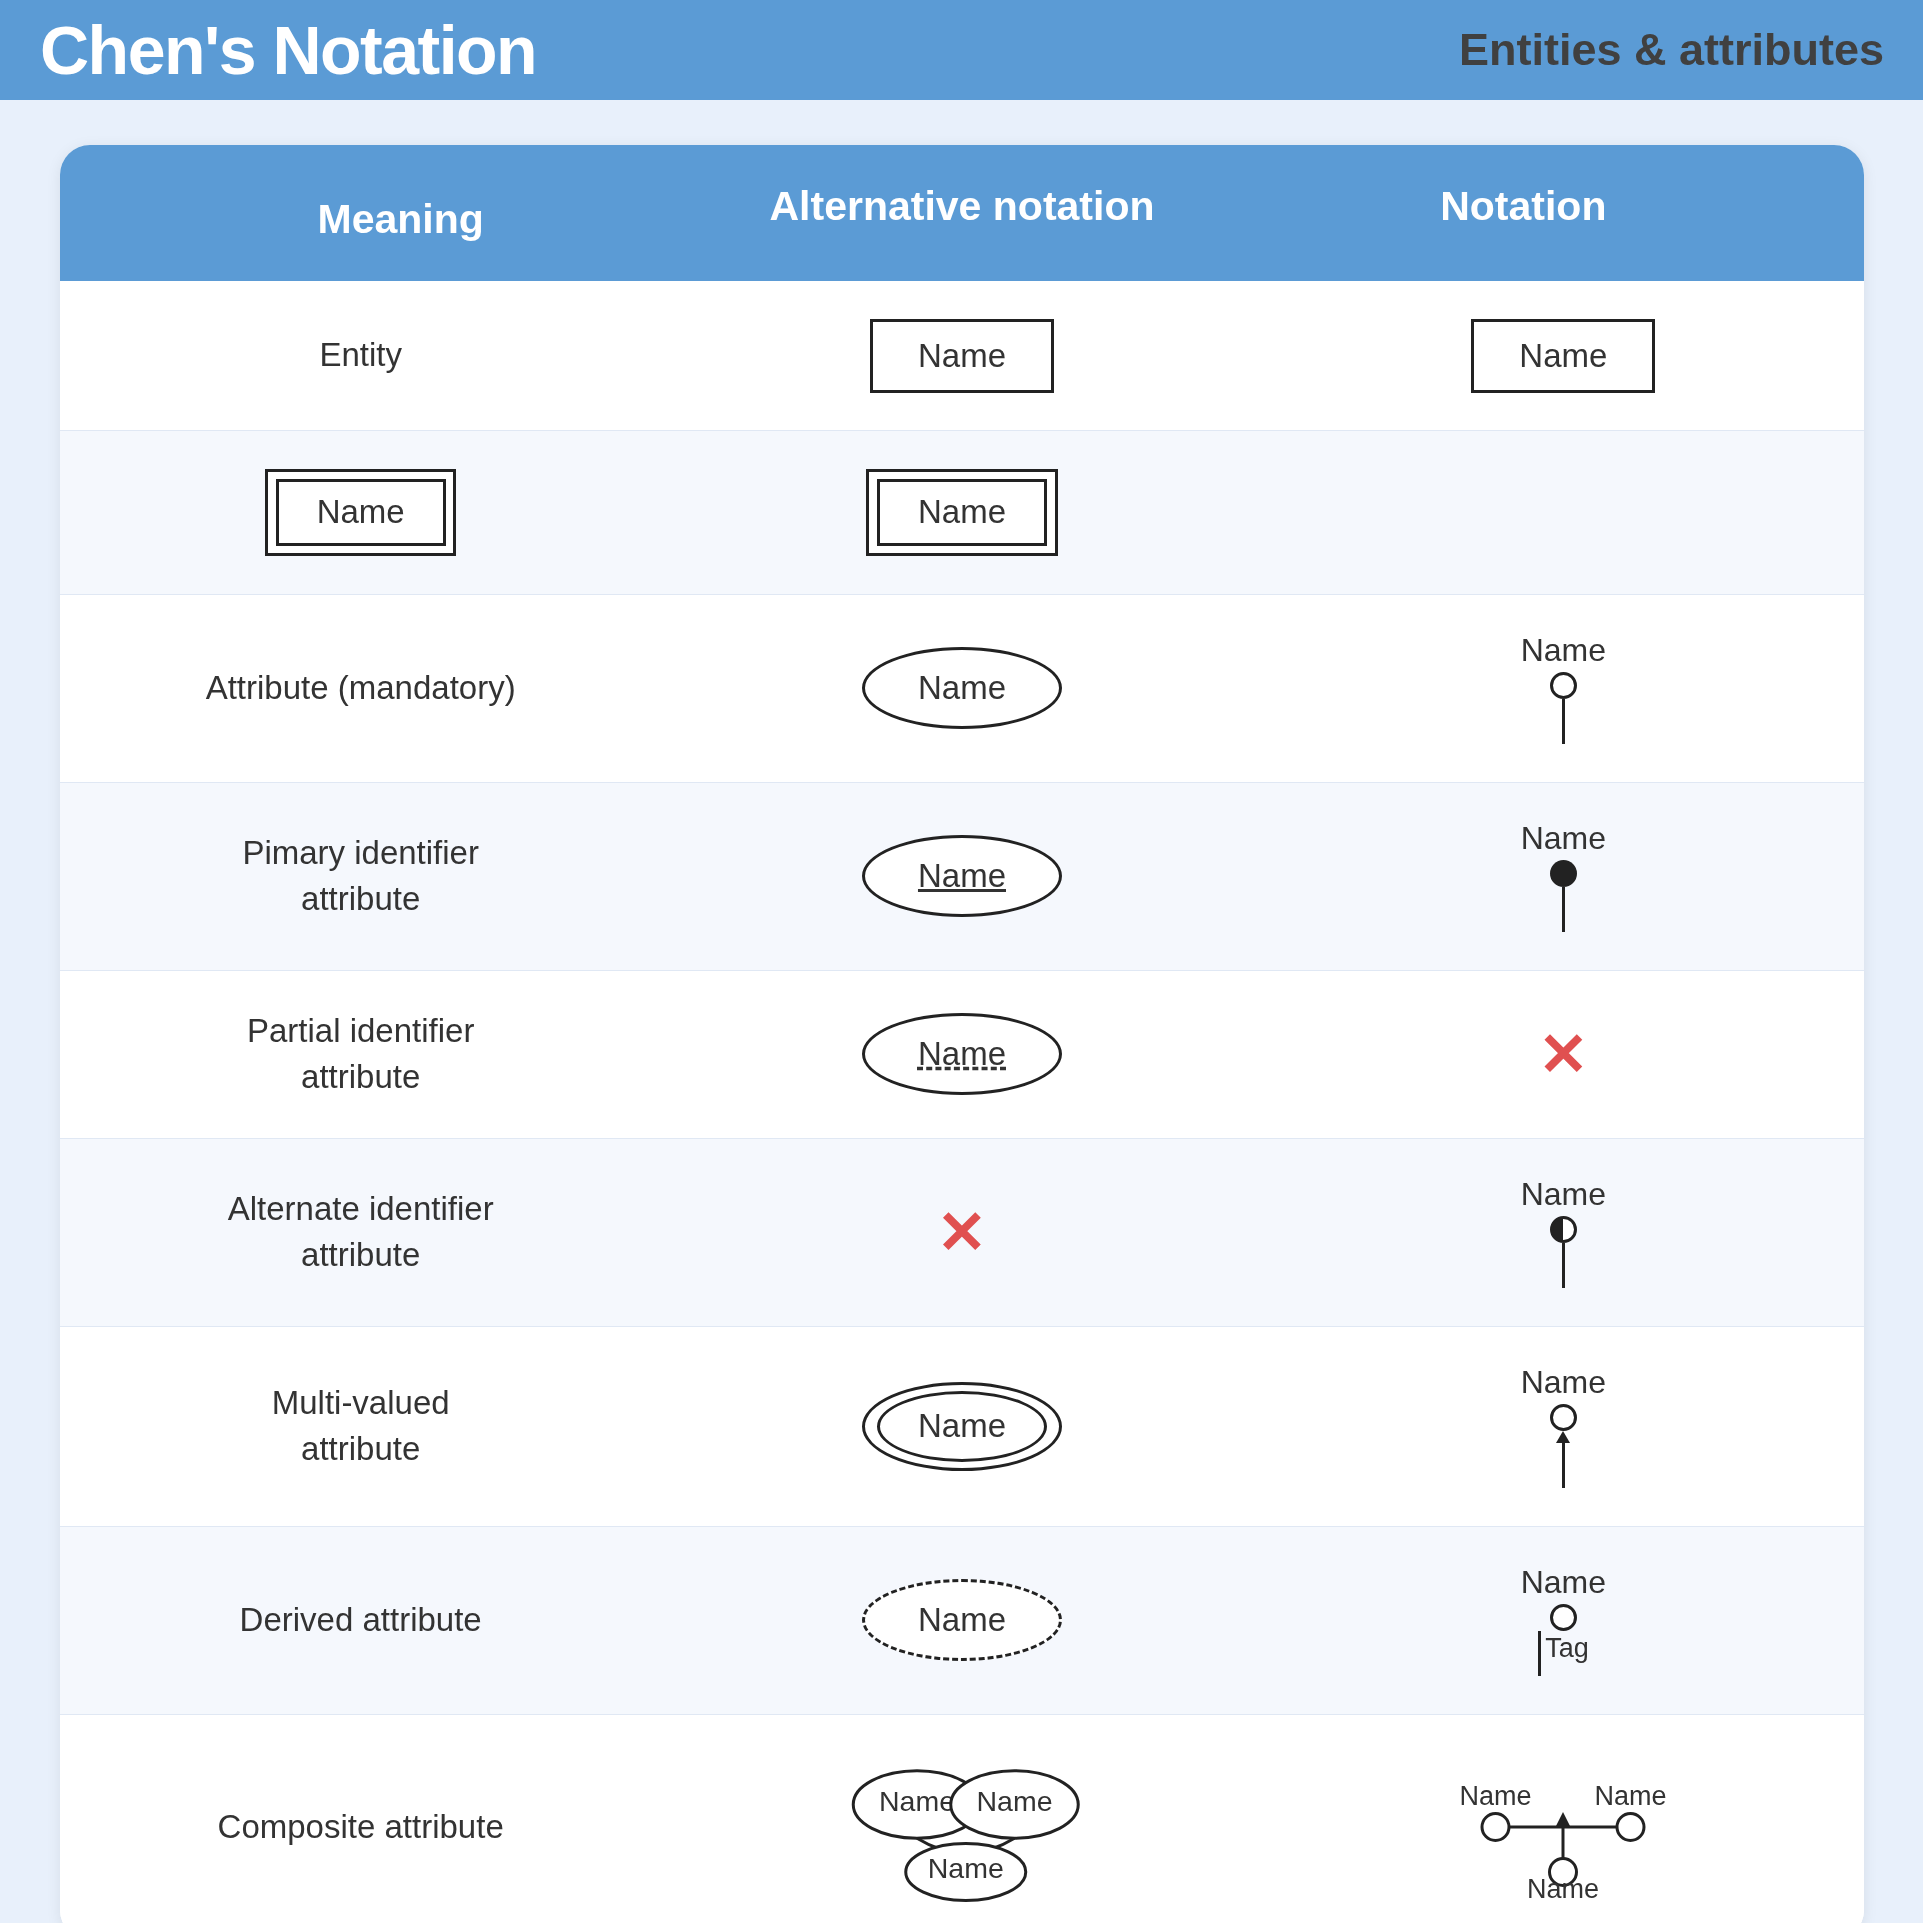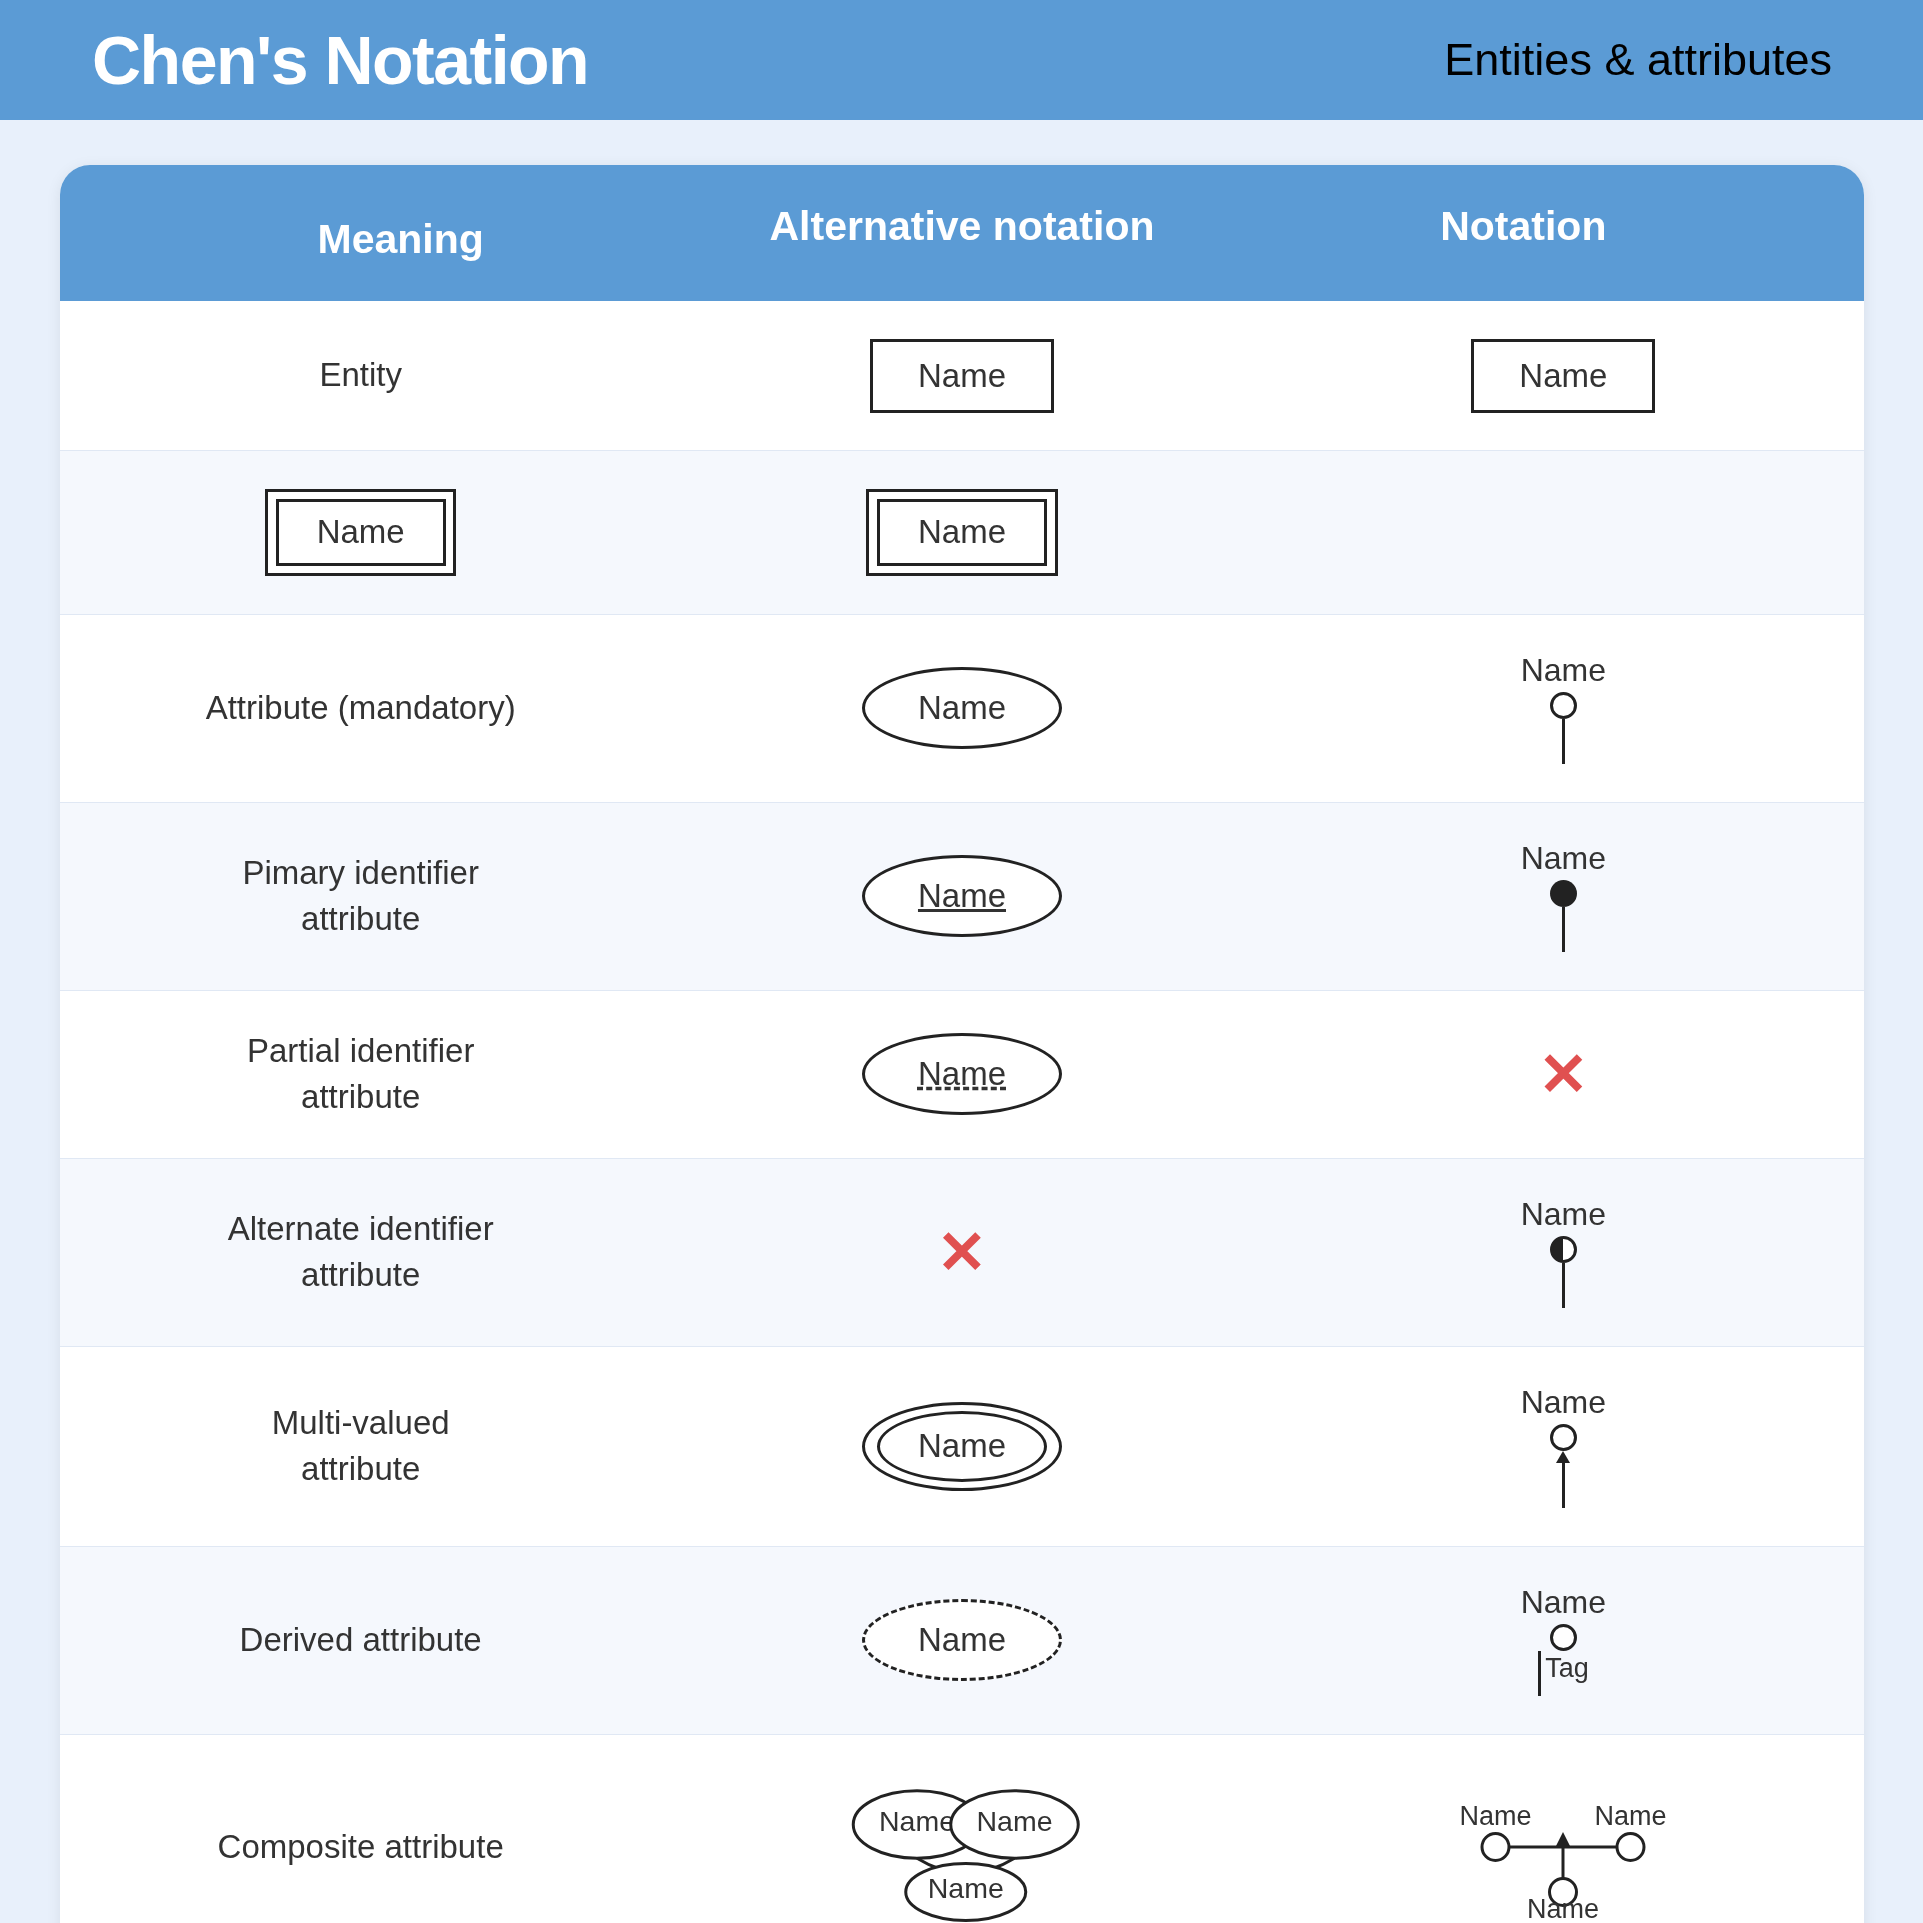--- a/index.html
+++ b/index.html
@@ -6,38 +6,38 @@
     body {
       width: 1924px;
       height: 1924px;
       background: #e8f0fb;
       font-family: 'Segoe UI', Arial, sans-serif;
       overflow: hidden;
     }
 
     .header {
       background: #5b9bd5;
-      padding: 30px 92px;
+      padding: 30px 40px;
       display: flex;
       align-items: center;
       justify-content: space-between;
-      height: 120px;
+      height: 100px;
     }
 
     .header-title {
       font-size: 68px;
       font-weight: 900;
       color: white;
       letter-spacing: -1.5px;
     }
 
     .header-subtitle {
       font-size: 45px;
-      color: #000000;
-      font-weight: 400;
+      color: #404040;
+      font-weight: 700;
     }
 
     .table-container {
       margin: 45px 60px;
       background: white;
       border-radius: 30px;
       overflow: hidden;
       box-shadow: 0 3px 15px rgba(0,0,0,0.08);
     }
 

